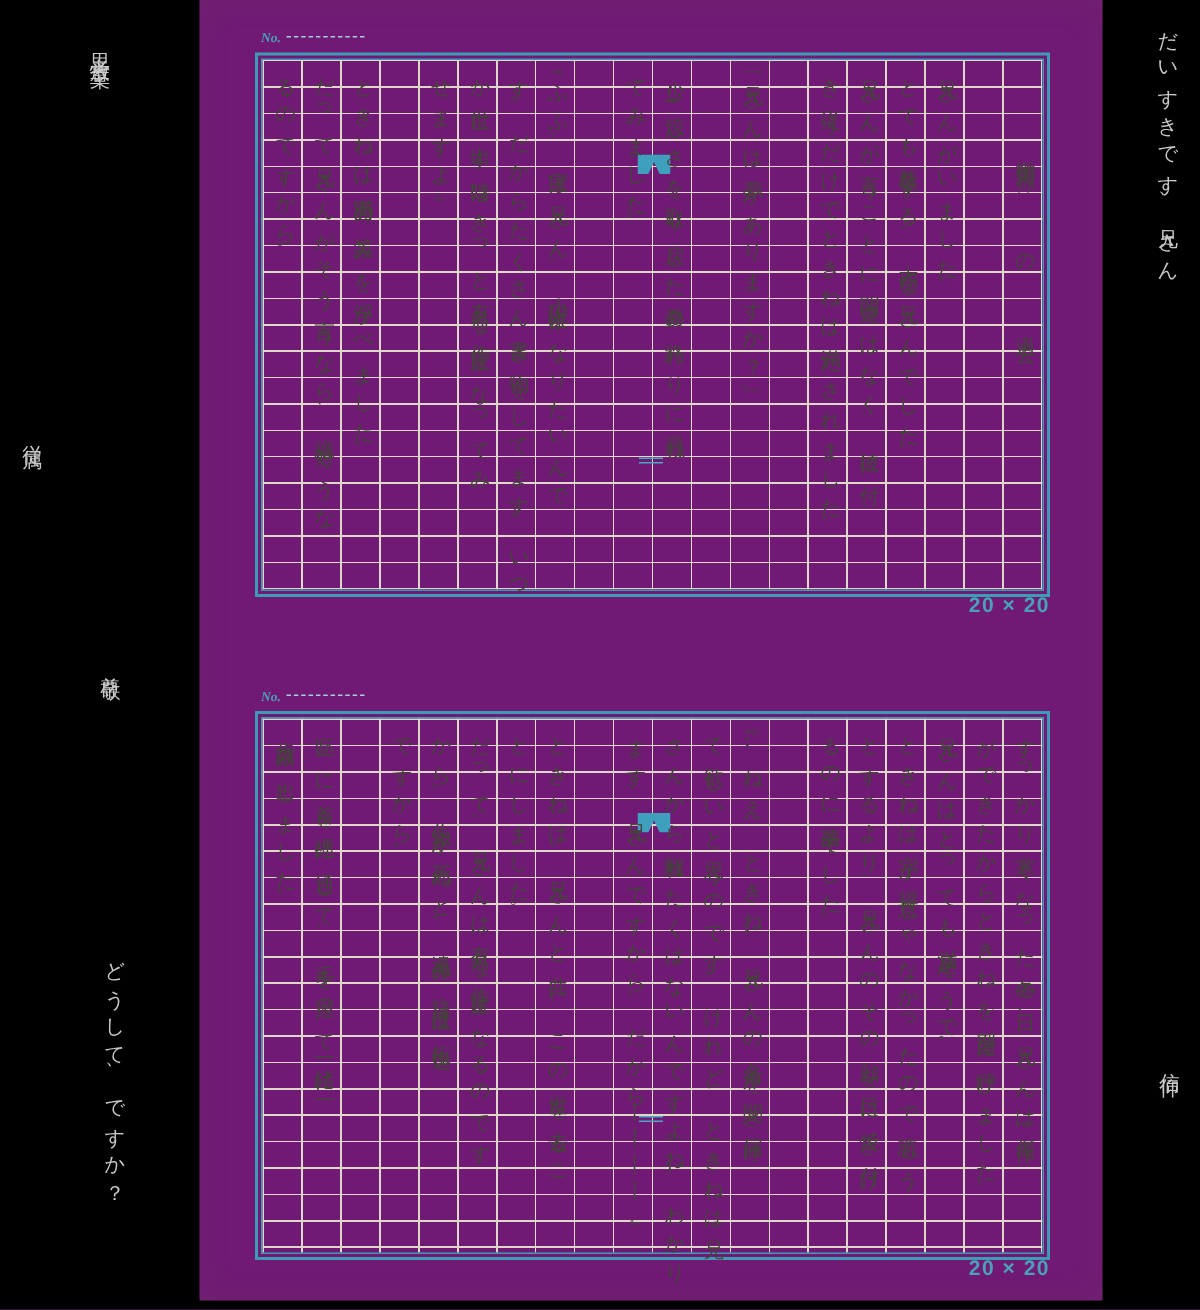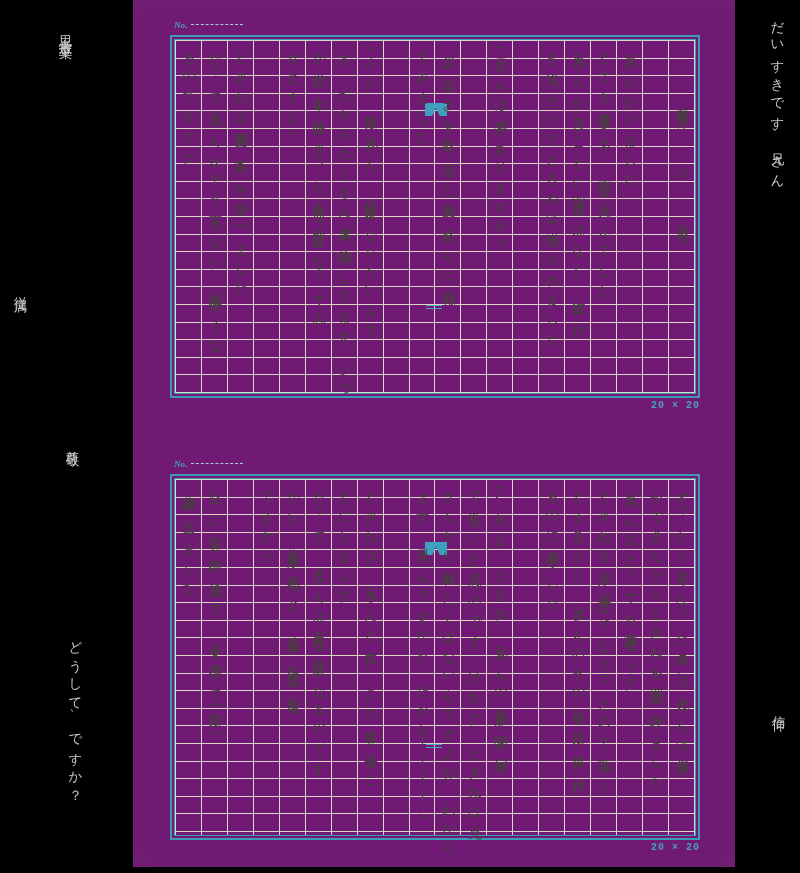--- a/index.html
+++ b/index.html
@@ -37,22 +37,22 @@
     position:absolute;top:-17px;left:2px;
     color:#4aa0b8;font-size:9px;font-weight:bold;
     font-family:"Liberation Serif",serif;font-style:italic;
   }
   .no-line{
     display:inline-block;width:52px;margin-left:4px;
     border-bottom:1px dashed #a5cfdc;vertical-align:3px;
   }
   .size-label{
     position:absolute;right:-2px;bottom:-15px;
-    color:#4aa0b8;font-size:10px;font-weight:bold;
-    font-family:Liberation Mono, monospace;letter-spacing:1px;
+    color:#4aa0b8;font-size:14px;font-weight:bold;
+    font-family:Liberation Sans, sans-serif;letter-spacing:1px;
   }
   .ribbon{position:absolute;left:250px;top:63px;width:22px;height:13px;cursor:pointer;}
   .ribbon polygon{fill:#3fa0bd;}
   .marker-line{
     position:absolute;left:251px;top:265px;width:16px;height:4px;
     border-top:1.5px solid #4aa6c2;border-bottom:1.5px solid #4aa6c2;
     box-sizing:border-box;
   }
   .mnote{
     position:absolute;writing-mode:vertical-rl;text-orientation:mixed;

